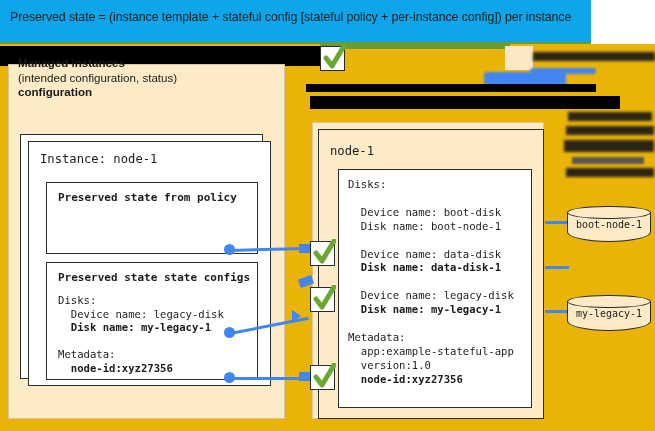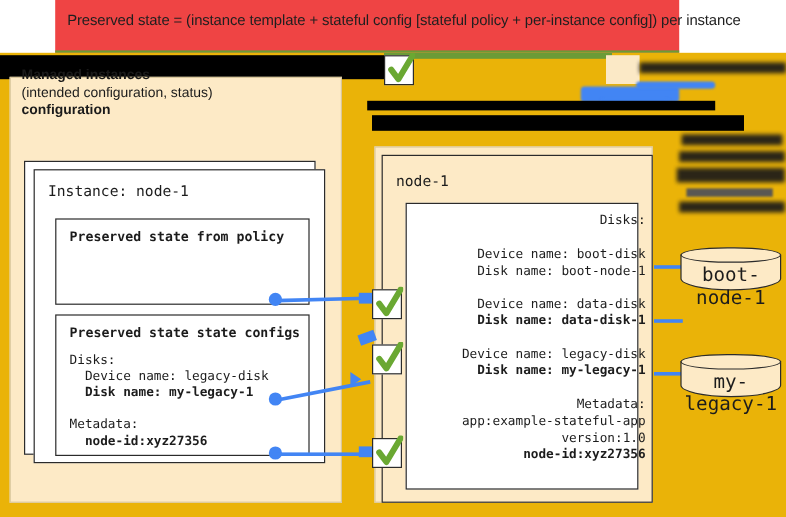--- a/index.html
+++ b/index.html
@@ -6,25 +6,24 @@
   body{
     width:655px;height:431px;
     font-family:"Liberation Sans",sans-serif;
     background:#ffffff;
     overflow:hidden;
   }
   #stage{position:relative;width:655px;height:431px;overflow:hidden;}
 
   
   .caption-bar{
-    position:absolute;left:0;top:0;width:520px;height:44px;
-    background:#ef4444;
+    position:absolute;left:0;top:0;width:591px;height:44px;
+    background:#0ea5e9;
     border-bottom:2px solid #6b9b37;
     box-sizing:border-box;
-    margin-left:46px;
   }
   .caption-text{
     position:absolute;left:10px;top:10px;
     font-size:12.4px;color:#1f1f1f;
     letter-spacing:-0.1px;white-space:nowrap;
     font-family:"Liberation Sans",sans-serif;
   }
 
   
   .canvas{
@@ -92,21 +91,21 @@
   }
 
   
   .node-label{position:absolute;left:330px;top:100px;font-size:12.2px;}
   .disks-card{
     position:absolute;left:338px;top:125px;width:194px;height:239px;
     background:#ffffff;border:1px solid #2b2b2b;box-sizing:border-box;
   }
   .disks-text{
     position:absolute;left:348px;top:134px;width:190px;
-    font-size:10.6px;line-height:13.9px;text-align:right;
+    font-size:10.6px;line-height:13.9px;
   }
 
   
   .check{
     position:absolute;width:25px;height:25px;
     background:#ffffff;border:1px solid #2b2b2b;box-sizing:border-box;
   }
   .check svg{position:absolute;left:1px;top:-3px;}
 
   
@@ -126,21 +125,21 @@
     border-radius:0 0 42px 42px/0 0 10px 10px;
   }
   .disk .top{
     position:absolute;left:0;top:0;width:84px;height:13px;
     background:#fdeac6;border:1.5px solid #2b2b2b;box-sizing:border-box;
     border-radius:42px/7px;
   }
   .disk .lbl{
     position:absolute;left:0;top:13px;width:84px;text-align:center;
     font-family:"DejaVu Sans Mono","Liberation Mono",monospace;
-    font-size:16px;color:#1c1c1c;
+    font-size:10px;color:#1c1c1c;
   }
   .disk-line{position:absolute;height:3px;background:#4285f4;}
 </style>
 </head>
 <body>
 
 <div id="stage">
 
   <div class="caption-bar">
     <div class="caption-text">Preserved state = (instance template + stateful config [stateful policy + per-instance config]) per instance</div>

